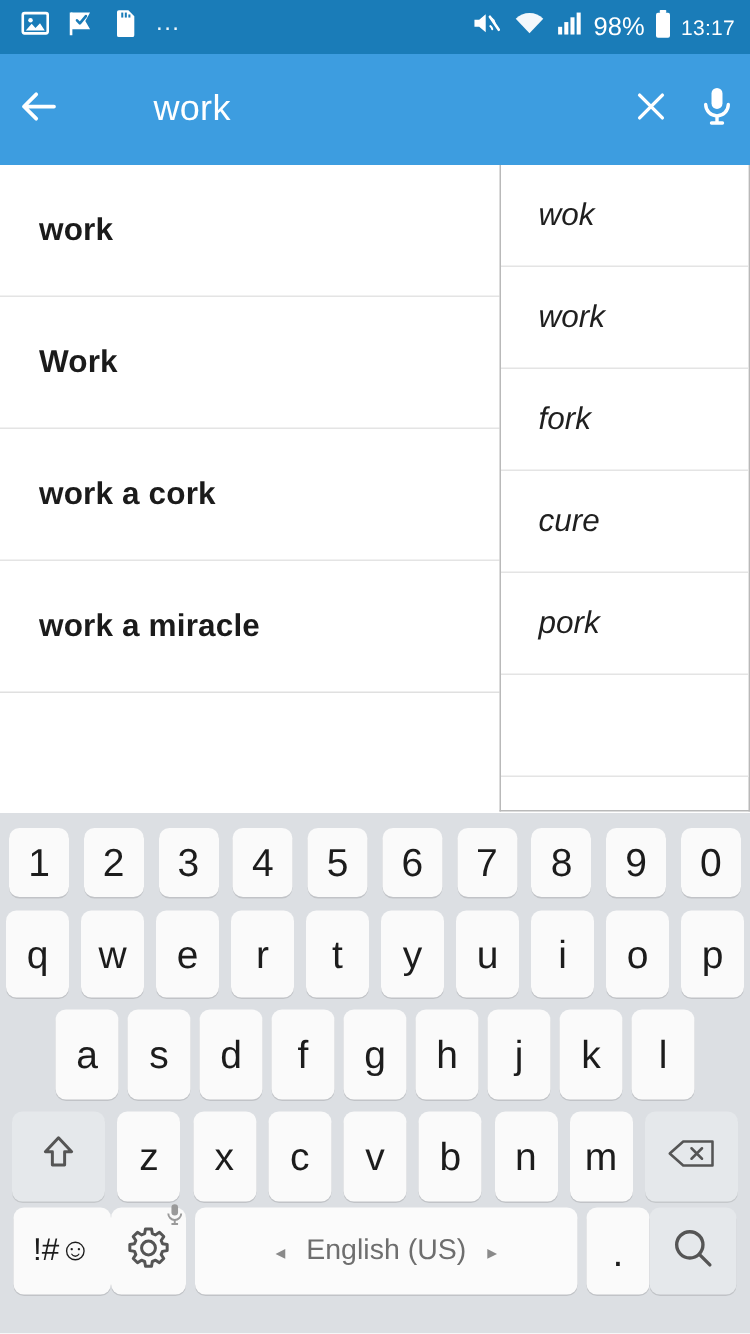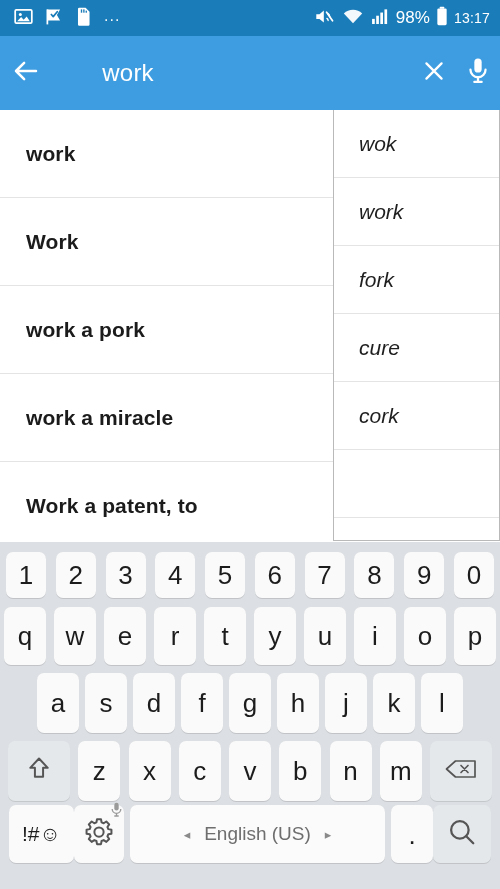--- a/index.html
+++ b/index.html
@@ -215,46 +215,43 @@
 
   <div class="content">
     <div class="mainlist">
       <div class="main-item">
           <span>work</span>
         </div>
       <div class="main-item">
           <span>Work</span>
         </div>
       <div class="main-item">
-          <span>work a pork</span>
+          <span>work a cork</span>
         </div>
       <div class="main-item">
           <span>work a miracle</span>
         </div>
-      <div class="main-item">
-          <span>Work a patent, to</span>
-        </div>
     </div>
   </div>
 
   <div class="dropdown">
     <div class="dd-item">
         <span>wok</span>
       </div>
     <div class="dd-item">
         <span>work</span>
       </div>
     <div class="dd-item">
         <span>fork</span>
       </div>
     <div class="dd-item">
         <span>cure</span>
       </div>
     <div class="dd-item">
-        <span>cork</span>
+        <span>pork</span>
       </div>
     <div class="dd-item">
         <span></span>
       </div>
   </div>
 
   <div class="keyboard">
 
     <div class="krow krow-num">
       <div class="key key-num">

